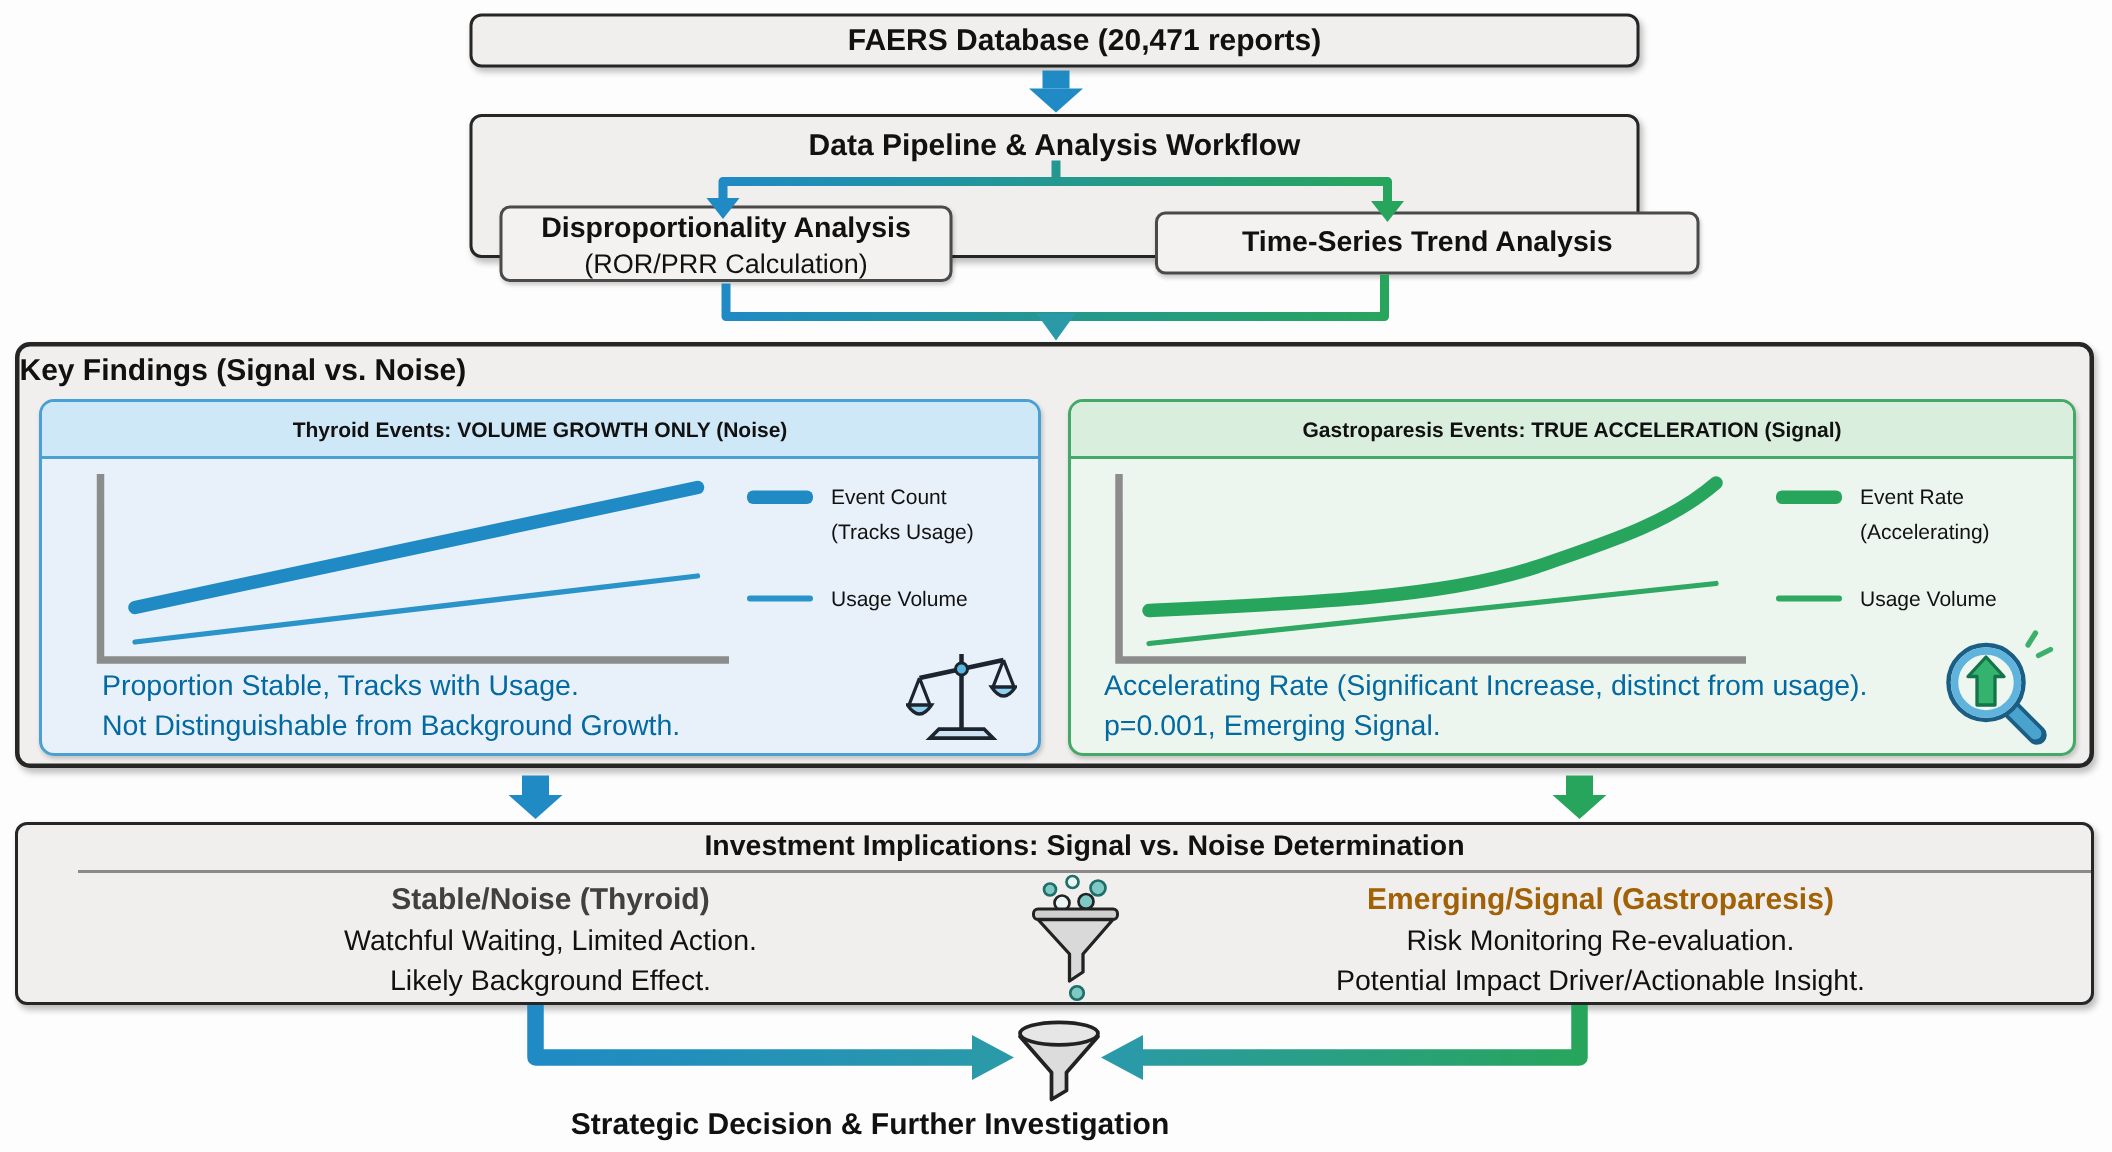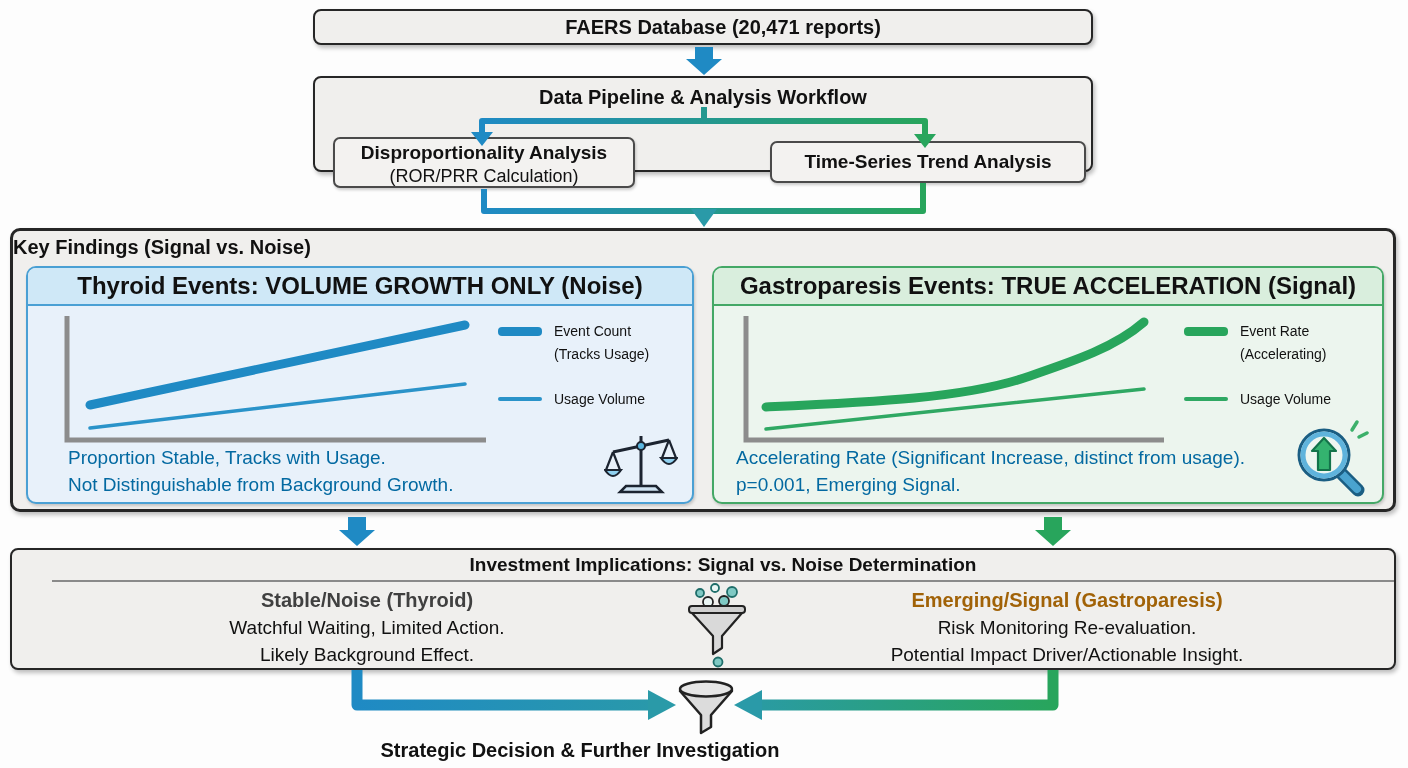--- a/index.html
+++ b/index.html
@@ -11,21 +11,21 @@
   .title-lg{font-size:20px;font-weight:bold;}
   .subbox{position:absolute;background:#f3f2f0;border:2px solid #4a4a4a;border-radius:7px;
           box-shadow:1px 2px 3px rgba(0,0,0,0.2);box-sizing:border-box;text-align:center;}
   .subbox .l1{font-size:19px;font-weight:bold;line-height:24px;display:block;}
   .subbox .l2{font-size:18px;line-height:22px;display:block;}
   .panel{position:absolute;border-radius:10px;box-sizing:border-box;overflow:hidden;
          box-shadow:1px 2px 3px rgba(0,0,0,0.18);}
   .panel-blue{border:2px solid #4aa0d4;background:#e8f1fa;}
   .panel-green{border:2px solid #44a866;background:#ecf5ee;}
   .panel-header{height:36px;display:flex;align-items:center;justify-content:center;
-                font-size:24px;font-weight:bold;}
+                font-size:14px;font-weight:bold;}
   .panel-blue .panel-header{background:#cfe8f7;border-bottom:2px solid #4aa0d4;}
   .panel-green .panel-header{background:#d9eedd;border-bottom:2px solid #44a866;}
   .legend{position:absolute;left:470px;top:52px;width:198px;}
   .legend-item{display:flex;align-items:flex-start;margin-bottom:16px;}
   .legend-swatch{width:44px;border-radius:4px;flex:0 0 44px;margin-right:12px;}
   .legend-text{font-size:14px;line-height:23px;}
   .legend-text span{display:block;}
   .caption{position:absolute;font-size:19px;line-height:27px;color:#0369a1;}
   .colhead{font-size:20px;font-weight:bold;line-height:27px;}
   .colbody{font-size:19px;line-height:27px;}
@@ -43,21 +43,21 @@
     <span class="title-lg">FAERS Database (20,471 reports)</span>
   </div>
 
   <div class="box" style="left:313px;top:76px;width:780px;height:96px;">
     <div class="title-lg" style="position:absolute;top:8px;left:0;width:100%;text-align:center;">Data Pipeline &amp; Analysis Workflow</div>
   </div>
   <div class="subbox" style="left:333px;top:137px;width:302px;height:51px;padding-top:2px;">
     <span class="l1">Disproportionality Analysis</span>
     <span class="l2">(ROR/PRR Calculation)</span>
   </div>
-  <div class="subbox flexc" style="left:770px;top:141px;width:316px;height:42px;">
+  <div class="subbox flexc" style="left:770px;top:141px;width:363px;height:42px;">
     <span class="l1">Time-Series Trend Analysis</span>
   </div>
 
   <div class="box" style="left:10px;top:228px;width:1386px;height:284px;border-width:3px;border-radius:10px;">
     <div class="title-lg" style="position:absolute;top:5px;left:0;width:100%;text-align:left;">Key Findings (Signal vs. Noise)</div>
   </div>
 
   <div class="panel panel-blue" style="left:26px;top:266px;width:668px;height:238px;">
     <div class="panel-header">Thyroid Events: VOLUME GROWTH ONLY (Noise)</div>
 

